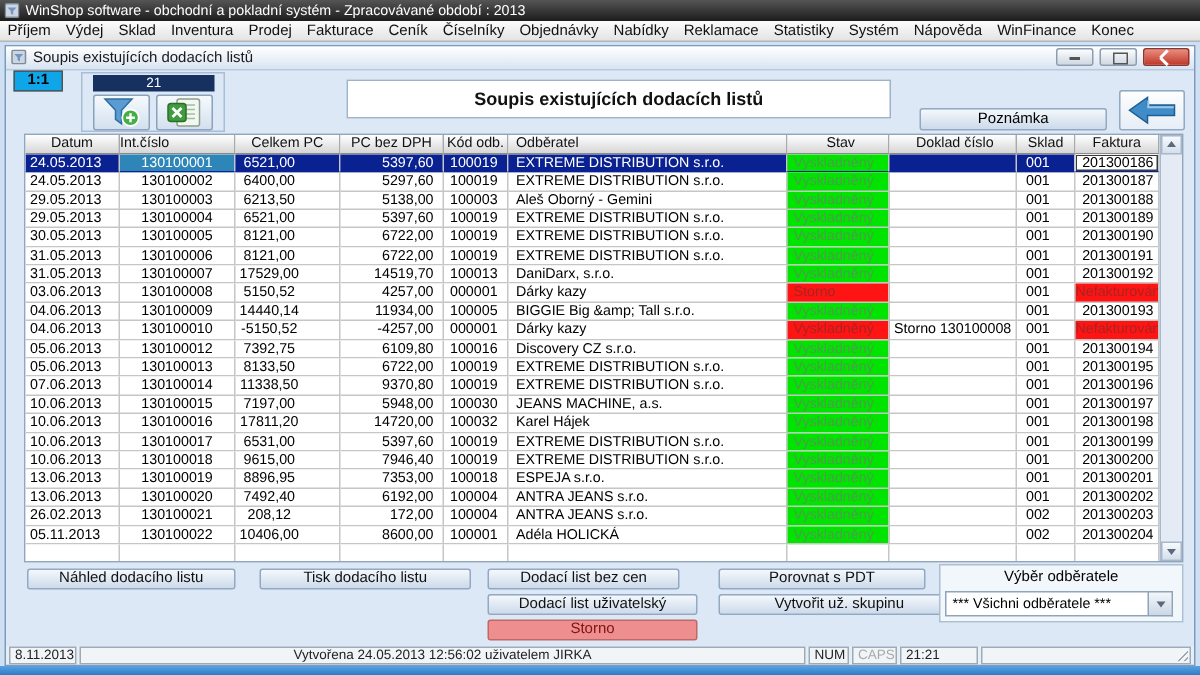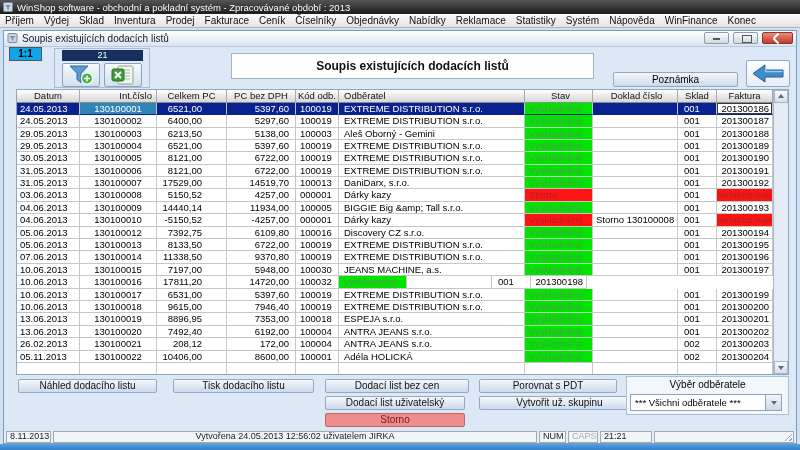--- a/index.html
+++ b/index.html
@@ -73,30 +73,30 @@
   .thead { display:flex; height:13px; flex:0 0 13px; }
   .th { background:linear-gradient(#ffffff,#d6d6d6); border-right:1px solid #a9a9a9;
     border-bottom:1px solid #8a8a8a; font-size:9.5px; color:#111;
     text-align:center; line-height:12px; overflow:hidden; white-space:nowrap; }
   .row { display:flex; height:12.4px; flex:0 0 12.4px; background:#fff; }
   .cell { border-right:1px solid #c6c6c6; border-bottom:1px solid #c6c6c6;
     font-size:9.5px; line-height:11.5px; color:#000; overflow:hidden;
     white-space:nowrap; }
   .c0 { width:63px; padding-left:3px; }
   .c1 { width:77px; text-align:center; }
-  .c2 { width:70px; text-align:right; padding-right:24px; }
+  .c2 { width:70px; text-align:center; padding-right:24px; }
   .c3 { width:69px; text-align:right; padding-right:6px; }
   .c4 { width:43px; padding-left:4px; }
   .c5 { flex:1; padding-left:5px; }
   .c6 { width:68px; padding-left:4px; }
   .c7 { width:85px; padding-left:3px; }
   .c8 { width:39px; padding-left:6px; }
   .c9 { width:56px; text-align:right; padding-right:3px; }
   .th.c0,.th.c2,.th.c3,.th.c4,.th.c8 { padding:0; text-align:center; }
-  .th.c1 { text-align:right; padding-right:4px; }
+  .th.c1 { text-align:left; padding-right:4px; }
   .th.c5 { text-align:left; padding-left:5px; }
   .th.c9 { text-align:center; padding:0; }
   .row.sel .cell { background:#0a2191; color:#fff; border-bottom-color:#0a2191; }
   .row.sel .c1 { background:#2e86b8; }
   .row.sel .c9.focus { background:#fff; color:#000;
     box-shadow:inset 0 0 0 1px #3a3a3a; }
   .st-ok { background:#00e400 !important; color:#4f9b4f !important; }
   .st-storno { background:#ff1414 !important; color:#a82424 !important; }
   .vscroll { flex:0 0 15px; background:#e4ebf4; border-left:1px solid #a8b8ca;
     display:flex; flex-direction:column; justify-content:space-between; }
@@ -397,20 +397,21 @@
             <div class="cell c7"></div>
             <div class="cell c8">001</div>
             <div class="cell c9">201300197</div>
           </div>
           <div class="row">
             <div class="cell c0">10.06.2013</div>
             <div class="cell c1">130100016</div>
             <div class="cell c2">17811,20</div>
             <div class="cell c3">14720,00</div>
             <div class="cell c4">100032</div>
+            <div class="cell c5">Karel Hájek</div>
             <div class="cell c6 st-ok" style="background: rgb(0, 228, 0); color: rgb(79, 155, 79);">Vyskladněný</div>
             <div class="cell c7"></div>
             <div class="cell c8">001</div>
             <div class="cell c9">201300198</div>
           </div>
           <div class="row">
             <div class="cell c0">10.06.2013</div>
             <div class="cell c1">130100017</div>
             <div class="cell c2">6531,00</div>
             <div class="cell c3">5397,60</div>
@@ -500,21 +501,21 @@
           </div>
         <div class="sarrow">
             <div class="tri-down"></div>
           </div>
       </div>
     </div>
 
     <div class="actions">
       <div class="abtn" style="left:14px;top:4px;width:139px;">Náhled dodacího listu</div>
       <div class="abtn" style="left:169px;top:4px;width:141px;">Tisk dodacího listu</div>
-      <div class="abtn" style="left:321px;top:4px;width:144px;">Dodací list bez cen</div>
+      <div class="abtn" style="left:321px;top:4px;width:128px;">Dodací list bez cen</div>
       <div class="abtn" style="left:321px;top:21px;width:140px;">Dodací list uživatelský</div>
       <div class="abtn storno" style="left:321px;top:38px;width:140px;">Storno</div>
       <div class="abtn" style="left:475px;top:4px;width:138px;">Porovnat s PDT</div>
       <div class="abtn" style="left:475px;top:21px;width:161px;">Vytvořit už. skupinu</div>
       <div class="cust-panel">
         <div class="cust-label">Výběr odběratele</div>
         <div class="combo">
           <div class="combo-value">*** Všichni odběratele ***</div>
           <div class="combo-arrow">
             <div class="tri-down"></div>

